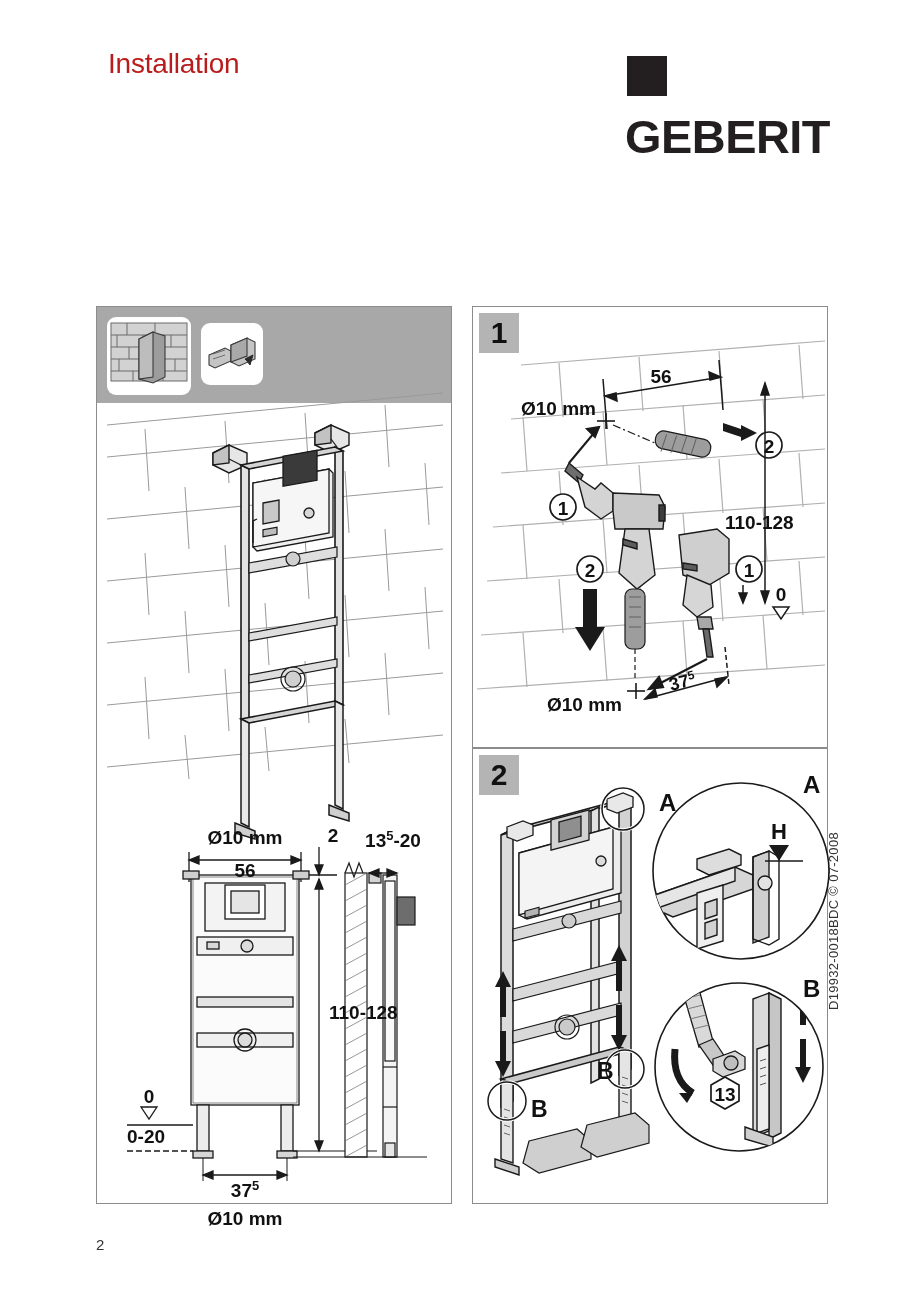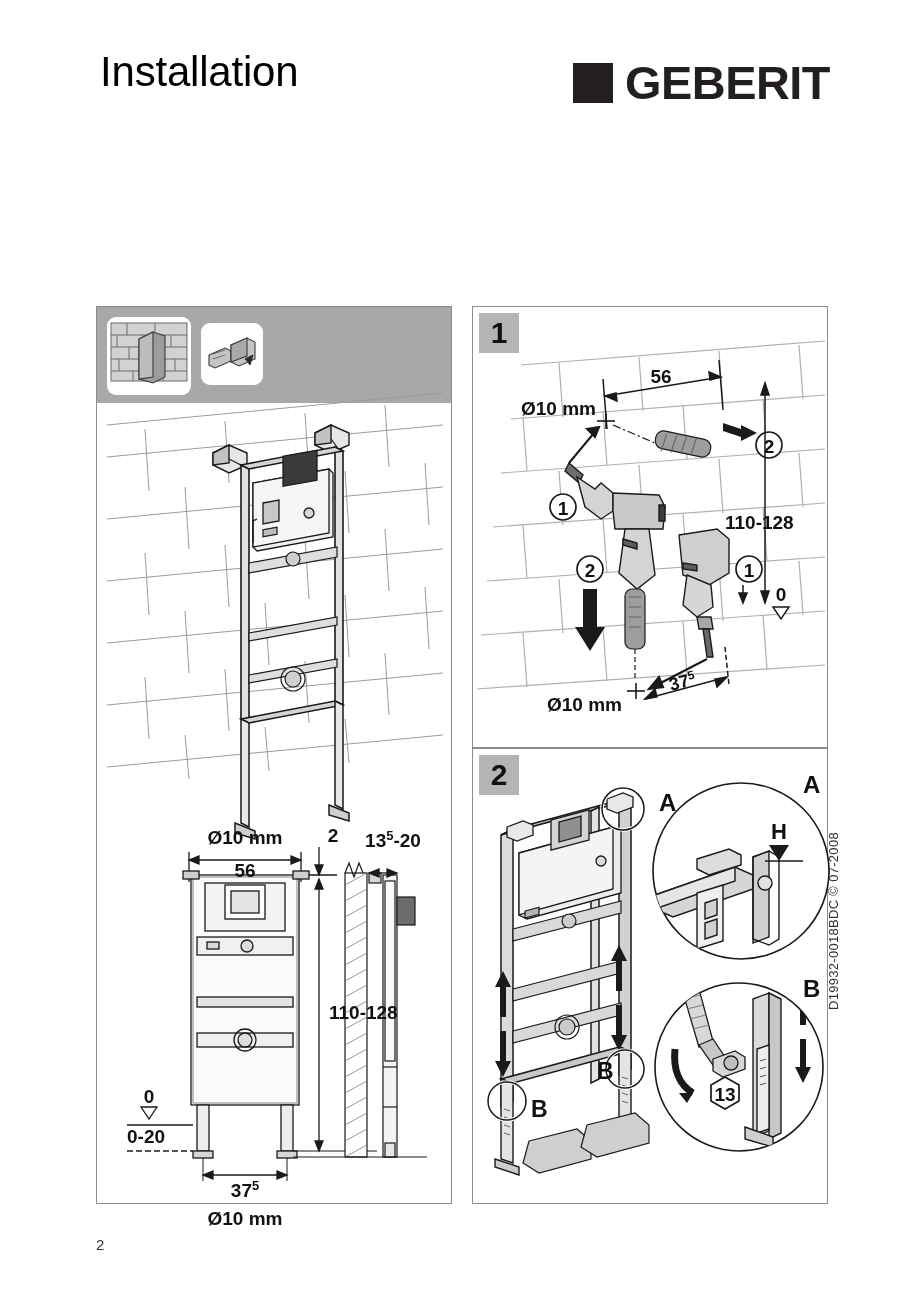--- a/index.html
+++ b/index.html
@@ -5,26 +5,26 @@
   html,body{margin:0;padding:0;background:#ffffff;}
   body{
     width:920px;height:1290px;position:relative;overflow:hidden;
     font-family:"Liberation Sans","DejaVu Sans",sans-serif;
     color:#111;
   }
   .page{position:absolute;left:0;top:0;width:920px;height:1290px;}
 
   
   .hdr-title{
-    position:absolute;left:100px;top:48px;
-    font-size:42px;font-weight:400;letter-spacing:-0.2px;color:#000000;
+    position:absolute;left:108px;top:48px;
+    font-size:28px;font-weight:400;letter-spacing:-0.2px;color:#b91c1c;
   }
   .logo{
     position:absolute;right:92px;top:56px;
-    display:flex;align-items:center;gap:14px;
+    display:flex;gap:14px;flex-direction:column;
   }
   .logo-sq{width:40px;height:40px;background:#231f20;display:block;}
   .logo-txt{
     font-size:46px;font-weight:700;letter-spacing:-0.5px;color:#231f20;
     font-family:"Liberation Sans","DejaVu Sans",sans-serif;
     transform:scaleX(1.02);
   }
 
   
   .panel{position:absolute;border:1px solid #8c8c8c;background:#fff;box-sizing:border-box;}

